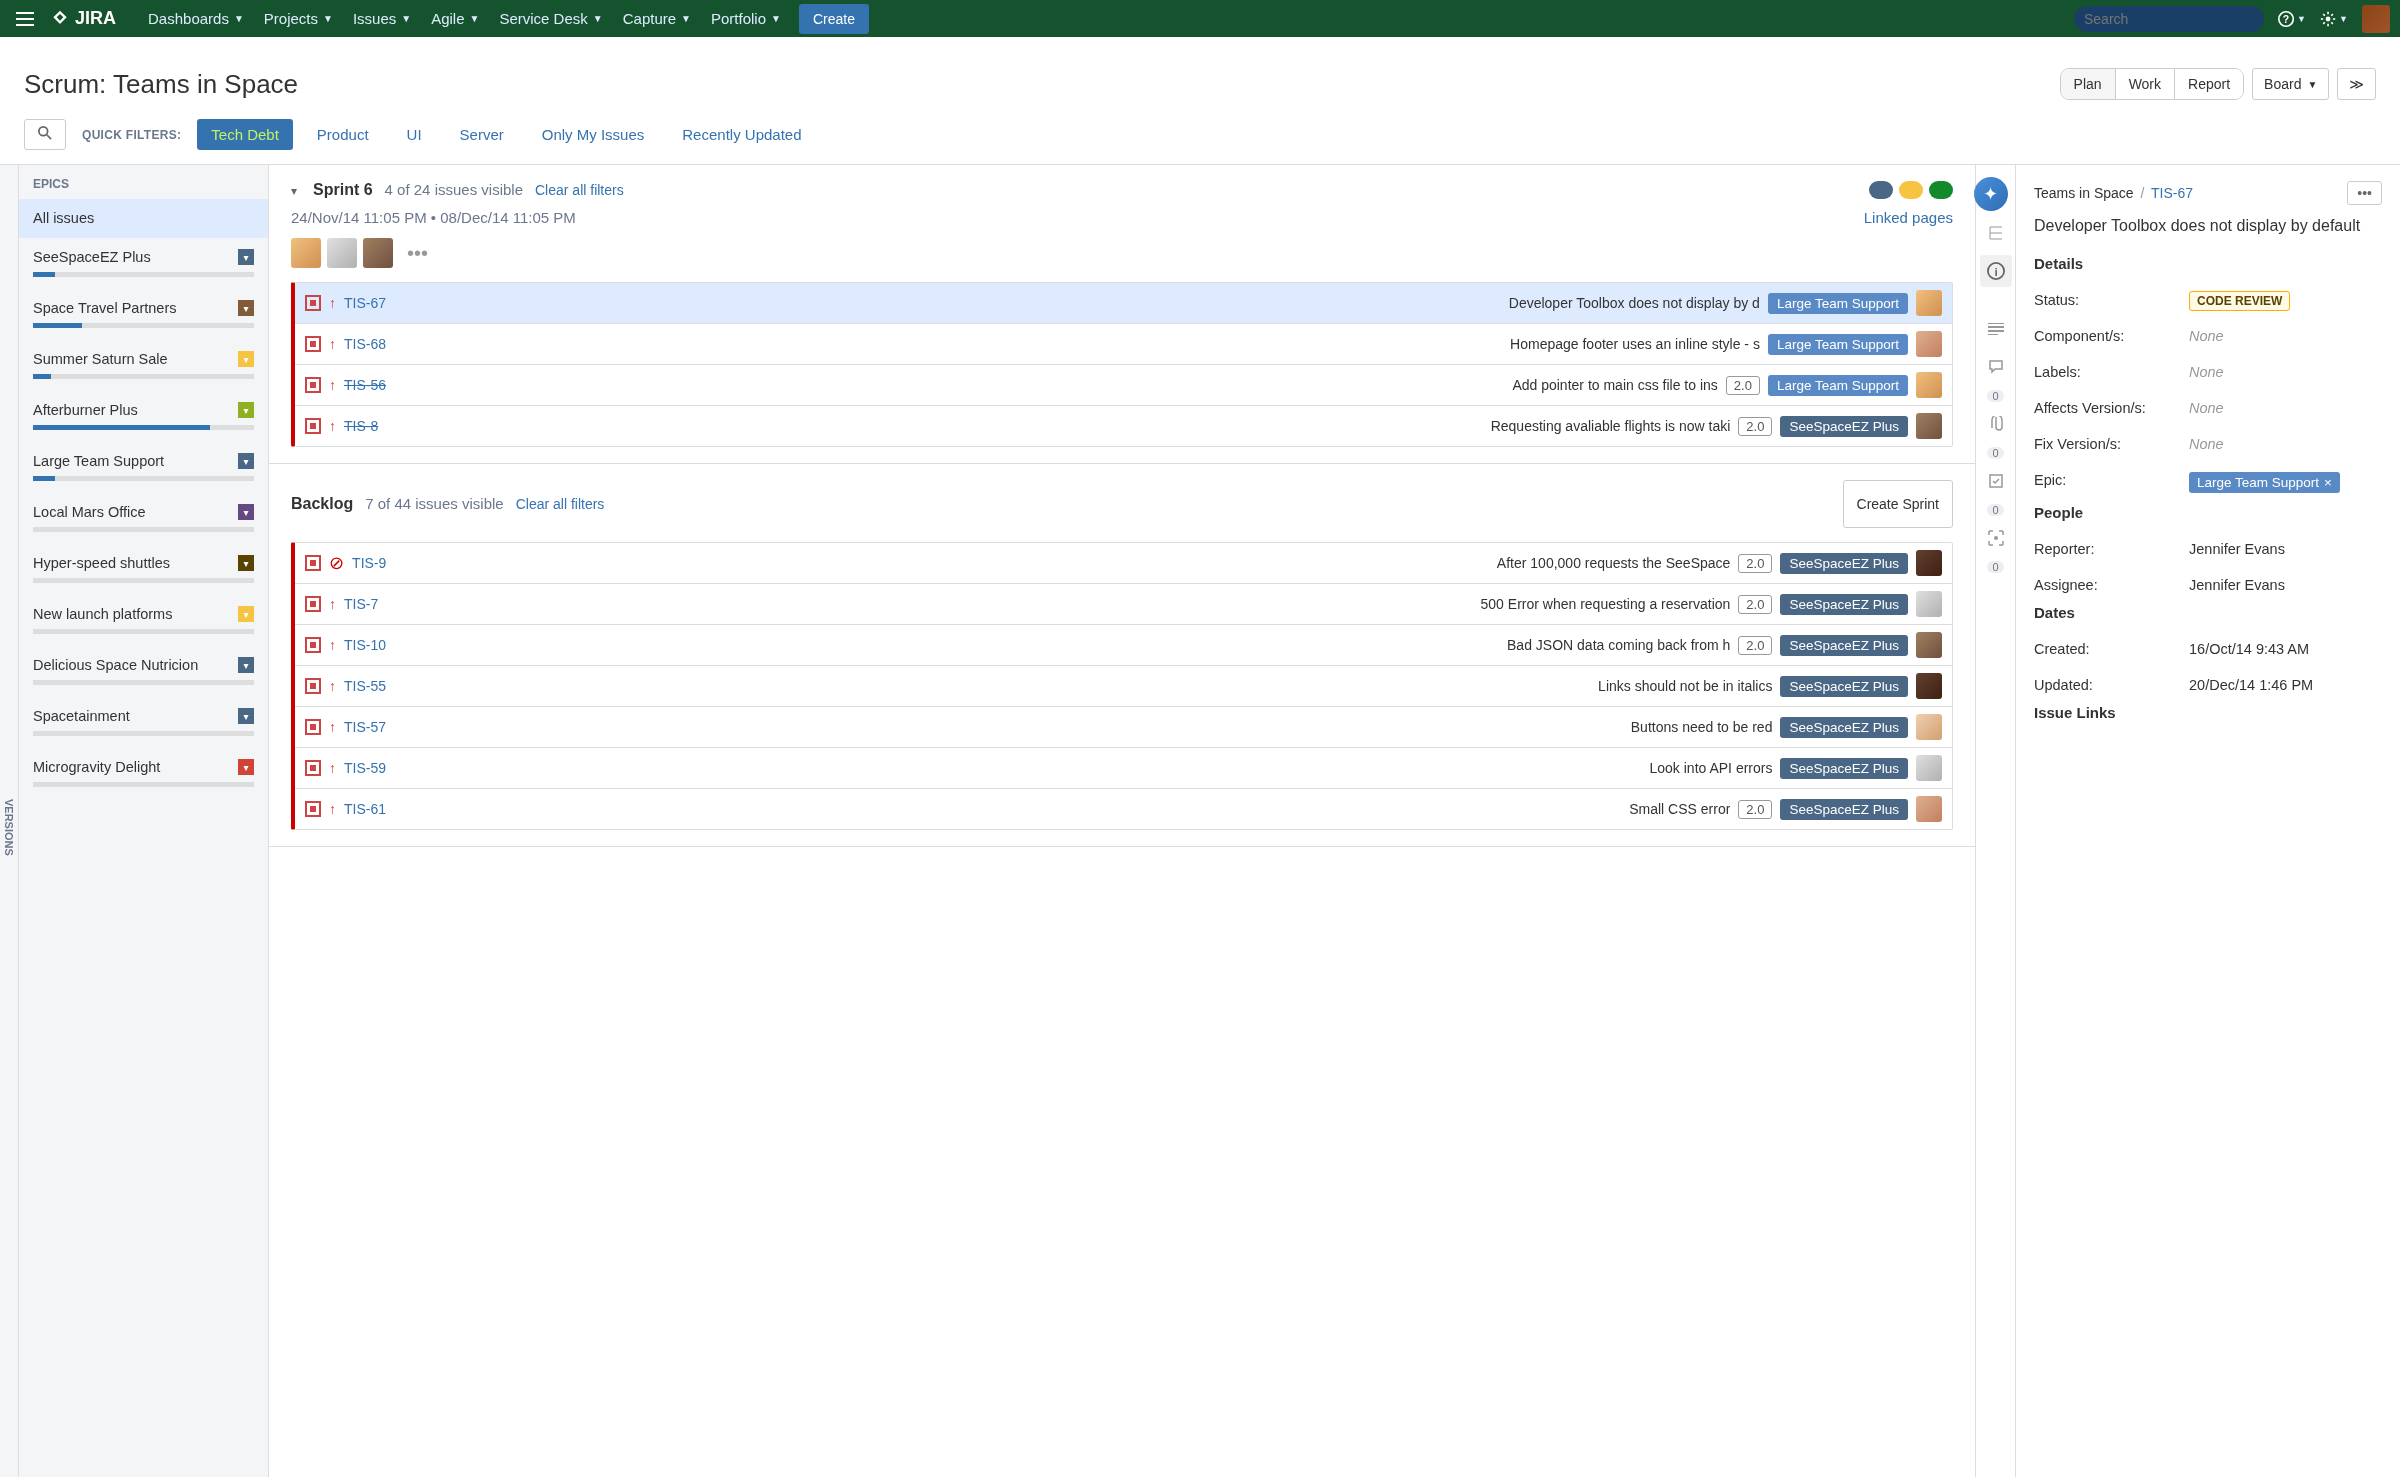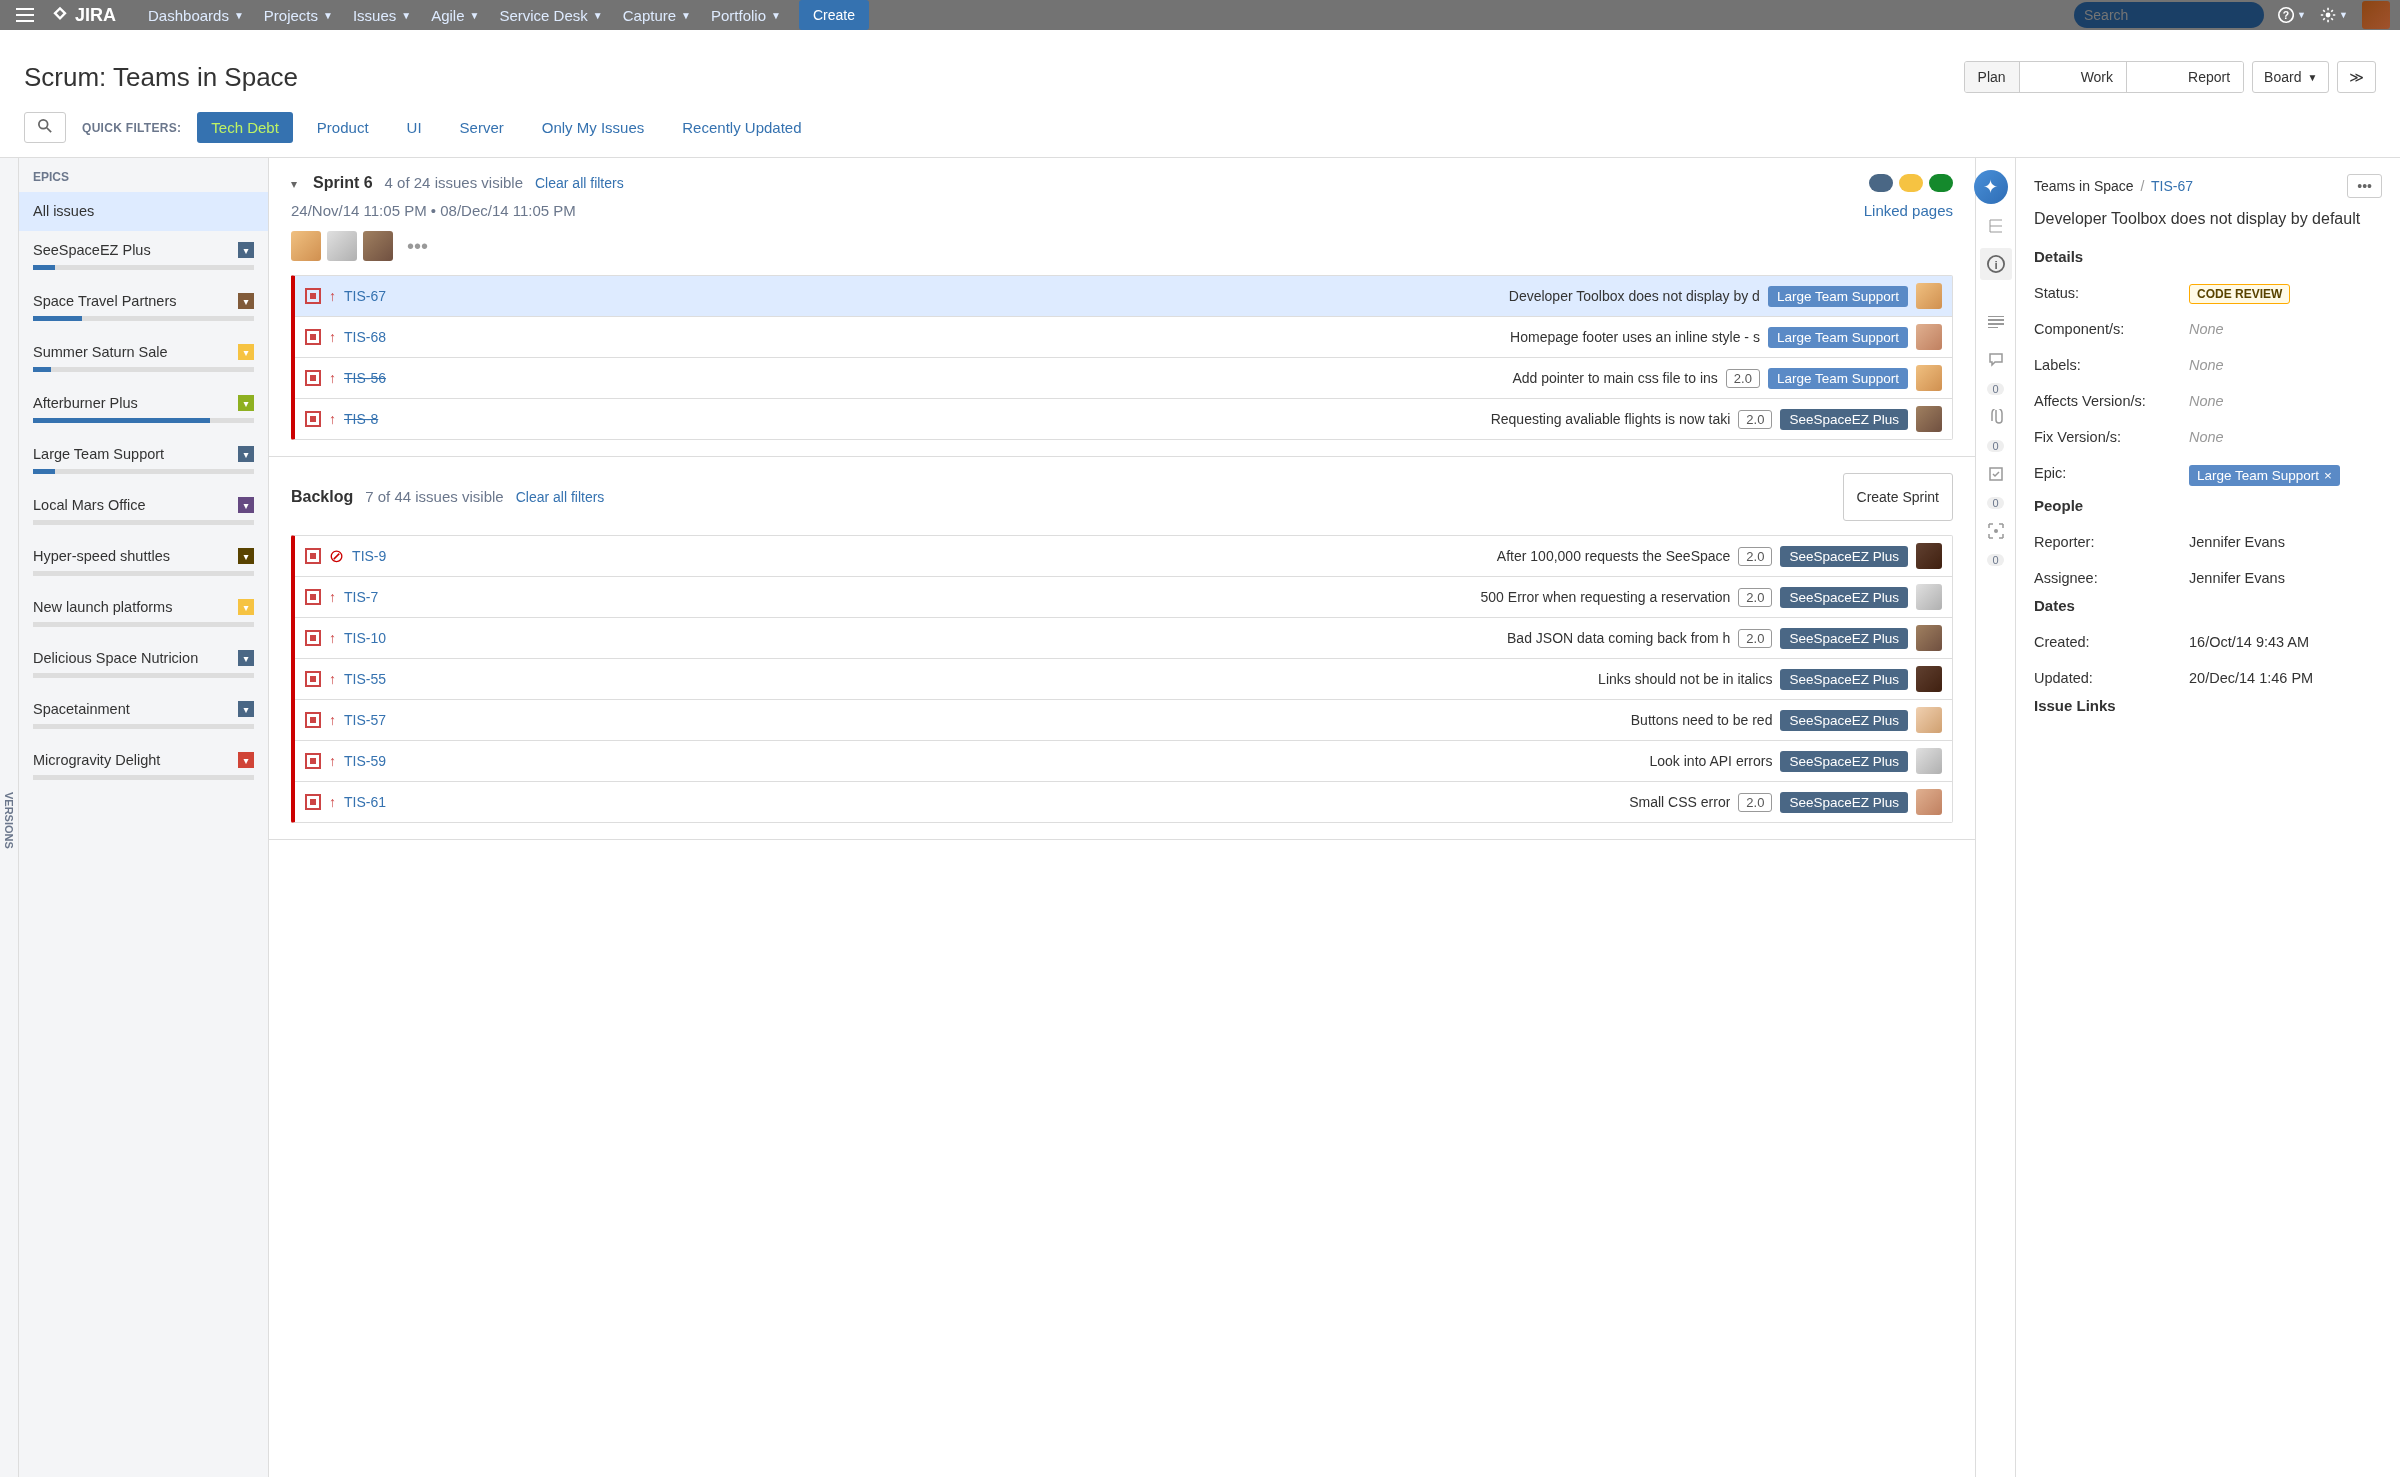--- a/index.html
+++ b/index.html
@@ -1,37 +1,37 @@
 <!DOCTYPE html>
 <html><head>
 <meta charset="utf-8">
 <style>
 * { box-sizing: border-box; margin: 0; padding: 0; font-family: -apple-system, BlinkMacSystemFont, "Segoe UI", Arial, sans-serif; }
 body { background: #fff; font-size: 14px; color: #333; }
 
 
-.topnav { background: #737373; height: 30px; display: flex; align-items: center; padding: 0 10px; color: #fff; }
+.topnav { background: #14532d; height: 37px; display: flex; align-items: center; padding: 0 10px; color: #fff; }
 .hamburger { width: 30px; height: 30px; display: flex; align-items: center; justify-content: center; cursor: pointer; margin-right: 10px; }
 .logo { display: flex; align-items: center; font-weight: bold; font-size: 18px; margin-right: 22px; }
 .logo svg { margin-right: 5px; }
 .nav-items { display: flex; align-items: center; flex: 1; }
 .nav-item { padding: 10px 10px; cursor: pointer; display: flex; align-items: center; color: #deebff; font-size: 15px; }
 .nav-item .caret { margin-left: 5px; font-size: 10px; }
 .create-btn { background: #3572b0; padding: 7px 14px; border-radius: 3px; margin-left: 8px; cursor: pointer; color: #fff; }
 .nav-right { display: flex; align-items: center; gap: 14px; }
 .search-box { background: #1a3f66; border-radius: 13px; display: flex; align-items: center; padding: 5px 10px; width: 190px; }
 .search-box input { background: transparent; border: none; color: #ccc; outline: none; flex: 1; font-size: 14px; }
 .nav-icon { width: 28px; height: 28px; display: flex; align-items: center; justify-content: center; cursor: pointer; }
 .avatar { width: 28px; height: 28px; background: linear-gradient(135deg,#8B4513,#A0522D); border-radius: 3px; }
 
 
 .header-row { display: flex; align-items: center; justify-content: space-between; padding: 31px 24px 10px; border-bottom: 1px solid transparent; }
 .page-title { font-size: 26px; font-weight: 500; color: #333; }
 .header-buttons { display: flex; gap: 8px; }
-.btn-group { display: flex; border: 1px solid #ccc; border-radius: 3px; overflow: hidden; gap: 48px; }
+.btn-group { display: flex; border: 1px solid #ccc; border-radius: 9px; overflow: hidden; }
 .btn-group .btn { padding: 7px 13px; background: #fff; border-right: 1px solid #ccc; cursor: pointer; font-size: 14px; }
 .btn-group .btn:last-child { border-right: none; }
 .btn-group .btn.active { background: #f5f5f5; }
 .btn-single { border: 1px solid #ccc; border-radius: 3px; padding: 7px 11px; background: #fff; cursor: pointer; display: flex; align-items: center; gap: 6px; }
 
 
 .filters-row { display: flex; align-items: center; padding: 8px 24px 14px; gap: 16px; border-bottom: 1px solid #ddd; }
 .filter-search { border: 1px solid #ccc; border-radius: 3px; padding: 6px 13px; cursor: pointer; }
 .qf-label { font-size: 12px; font-weight: bold; color: #6b778c; letter-spacing: 0.3px; }
 .filter-chip { padding: 7px 14px; border-radius: 3px; cursor: pointer; color: #3572b0; font-size: 15px; }

